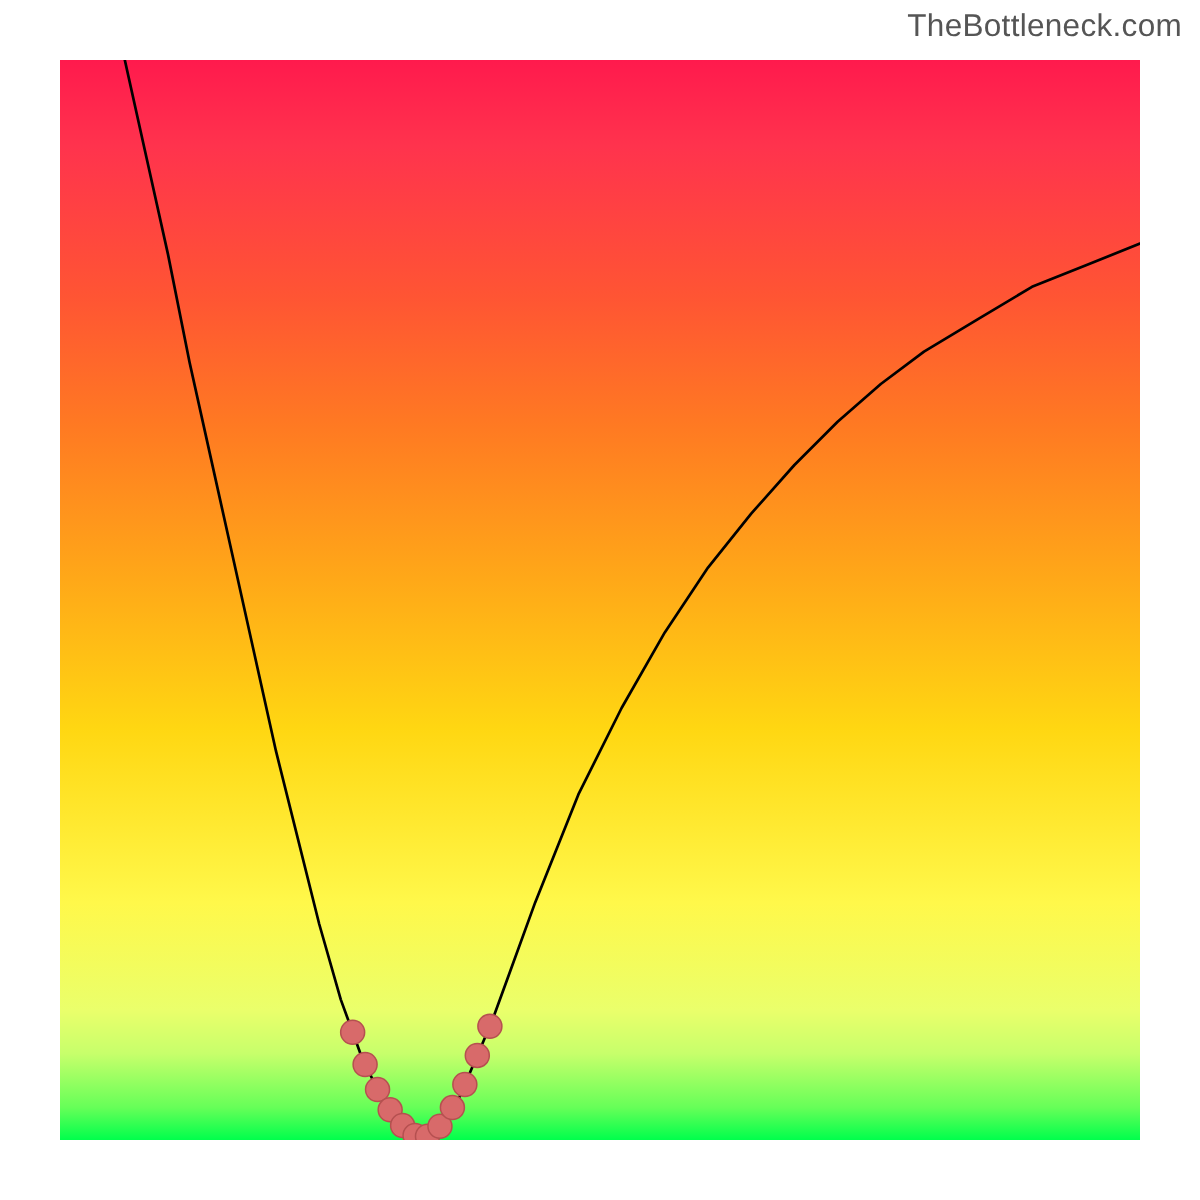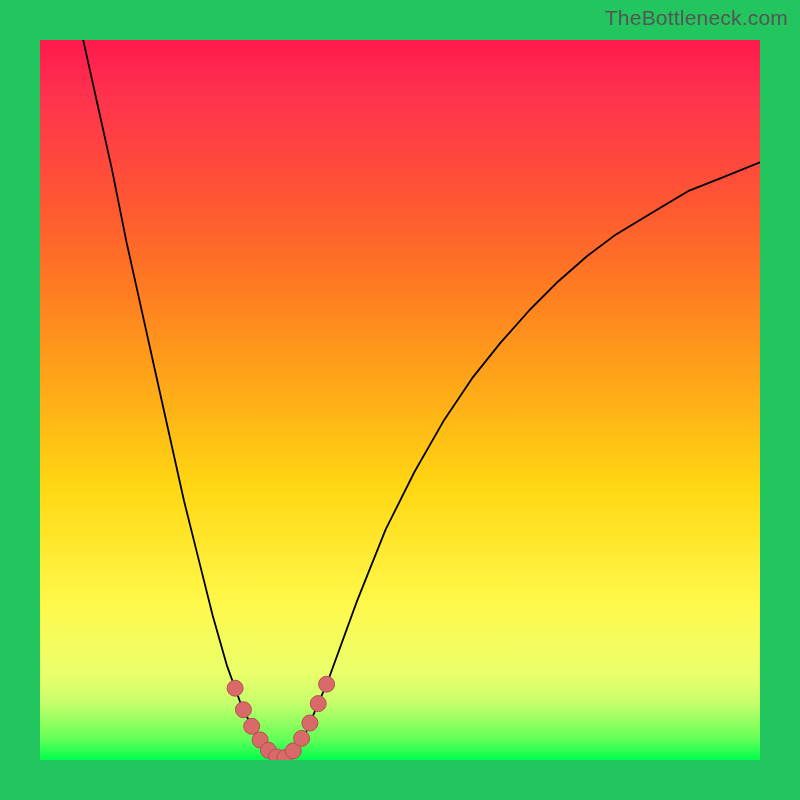--- a/index.html
+++ b/index.html
@@ -10,21 +10,21 @@
     background: #000;
     overflow: hidden;
     font-family: Arial, Helvetica, sans-serif;
   }
   .frame {
     position: absolute;
     top: 0;
     left: 0;
     width: 800px;
     height: 800px;
-    background: #22c55e;
+    background: #ffffff;
   }
   .plot-area {
     position: absolute;
     left: 40px;
     top: 40px;
     width: 720px;
     height: 720px;
     overflow: hidden;
   }
   .gradient {

